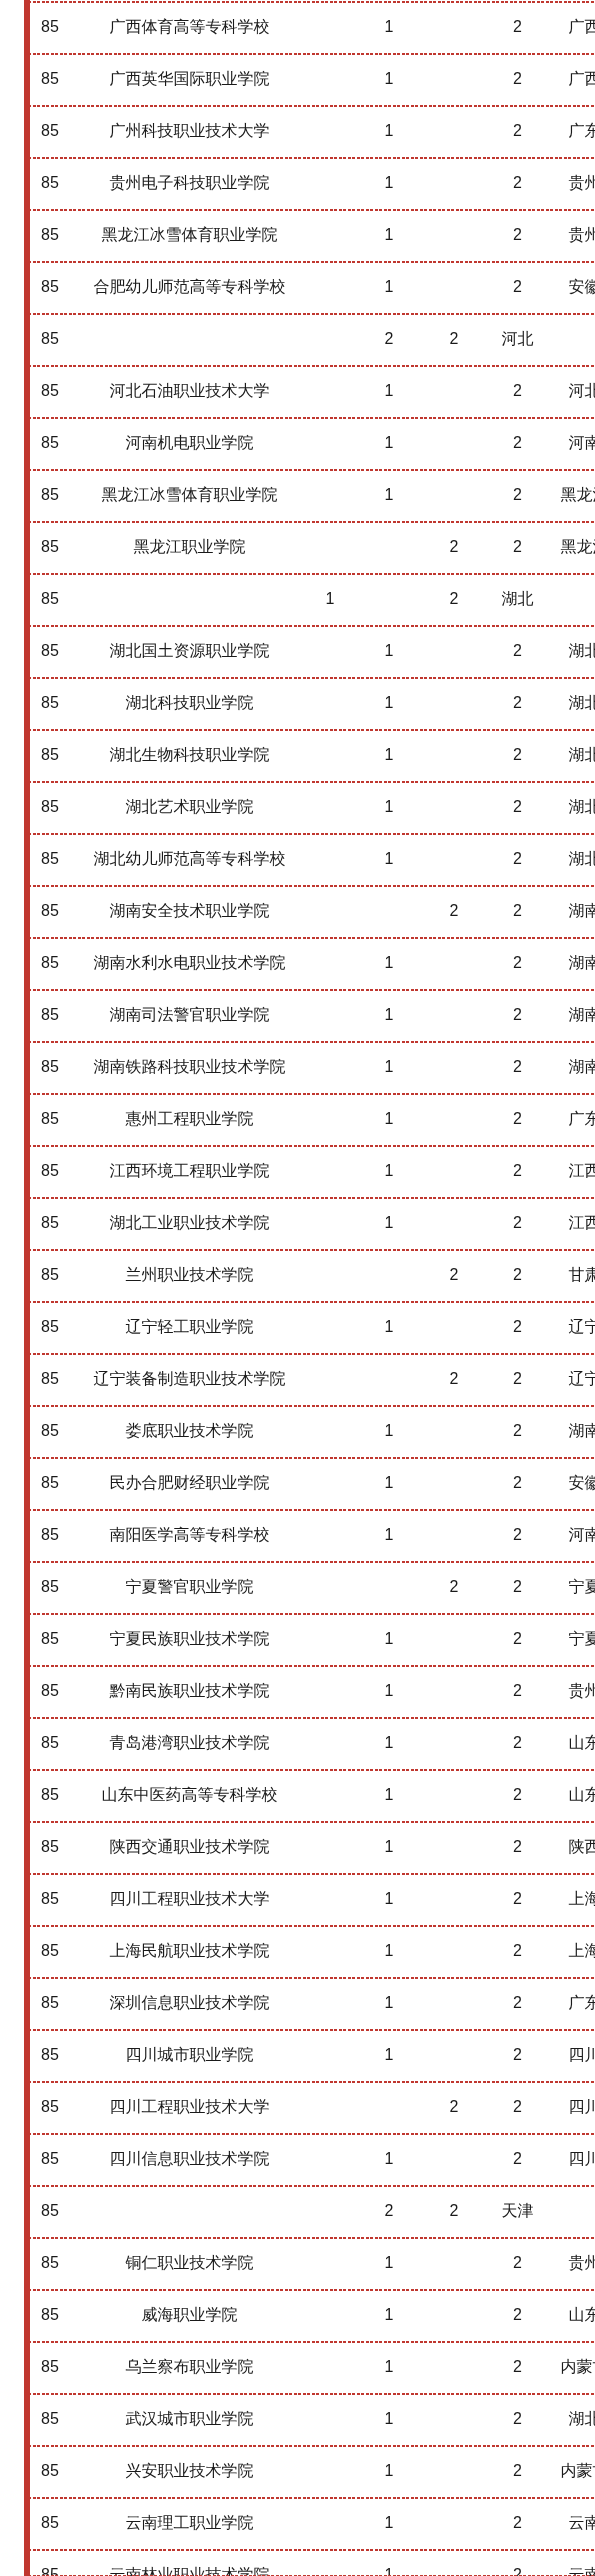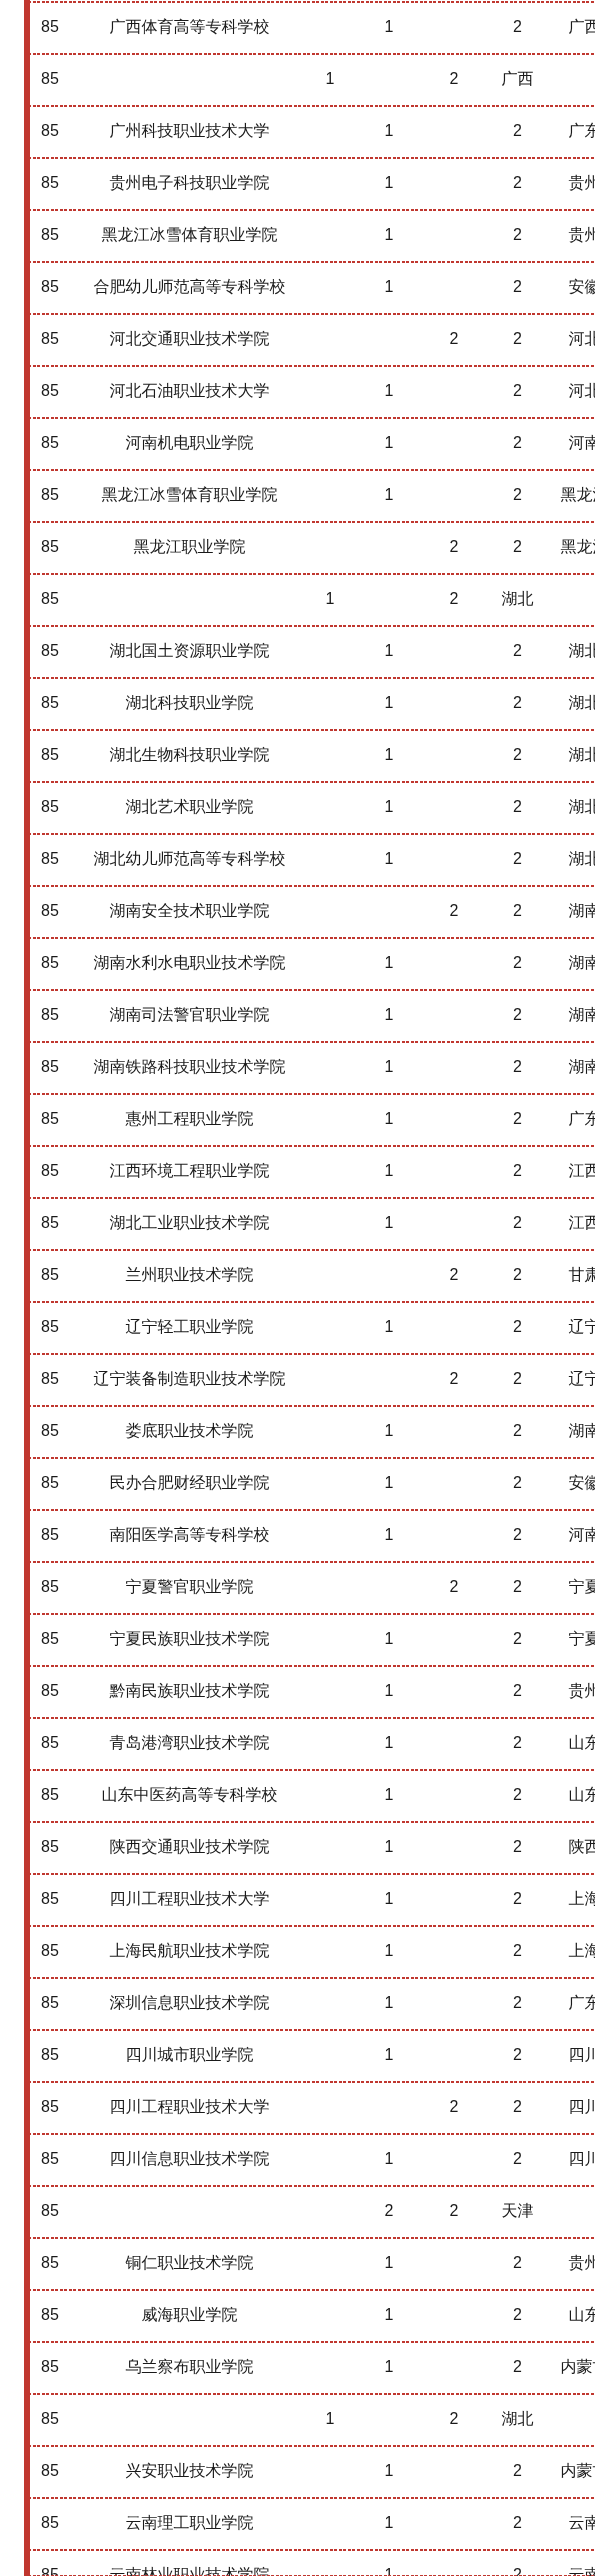--- a/index.html
+++ b/index.html
@@ -70,20 +70,21 @@
         <div class="cell rank">85</div>
         <div class="cell name">广西体育高等专科学校</div>
         <div class="cell spacer"></div>
         <div class="cell c1">1</div>
         <div class="cell c2"></div>
         <div class="cell c3">2</div>
         <div class="cell province">广西</div>
       </div>
       <div class="row">
         <div class="cell rank">85</div>
+        <div class="cell name">广西英华国际职业学院</div>
         <div class="cell spacer"></div>
         <div class="cell c1">1</div>
         <div class="cell c2"></div>
         <div class="cell c3">2</div>
         <div class="cell province">广西</div>
       </div>
       <div class="row">
         <div class="cell rank">85</div>
         <div class="cell name">广州科技职业技术大学</div>
         <div class="cell spacer"></div>
@@ -114,21 +115,20 @@
         <div class="cell rank">85</div>
         <div class="cell name">合肥幼儿师范高等专科学校</div>
         <div class="cell spacer"></div>
         <div class="cell c1">1</div>
         <div class="cell c2"></div>
         <div class="cell c3">2</div>
         <div class="cell province">安徽</div>
       </div>
       <div class="row">
         <div class="cell rank">85</div>
-        <div class="cell name">河北交通职业技术学院</div>
         <div class="cell spacer"></div>
         <div class="cell c1"></div>
         <div class="cell c2">2</div>
         <div class="cell c3">2</div>
         <div class="cell province">河北</div>
       </div>
       <div class="row">
         <div class="cell rank">85</div>
         <div class="cell name">河北石油职业技术大学</div>
         <div class="cell spacer"></div>
@@ -472,20 +472,21 @@
         <div class="cell rank">85</div>
         <div class="cell name">乌兰察布职业学院</div>
         <div class="cell spacer"></div>
         <div class="cell c1">1</div>
         <div class="cell c2"></div>
         <div class="cell c3">2</div>
         <div class="cell province">内蒙古</div>
       </div>
       <div class="row">
         <div class="cell rank">85</div>
+        <div class="cell name">武汉城市职业学院</div>
         <div class="cell spacer"></div>
         <div class="cell c1">1</div>
         <div class="cell c2"></div>
         <div class="cell c3">2</div>
         <div class="cell province">湖北</div>
       </div>
       <div class="row">
         <div class="cell rank">85</div>
         <div class="cell name">兴安职业技术学院</div>
         <div class="cell spacer"></div>

